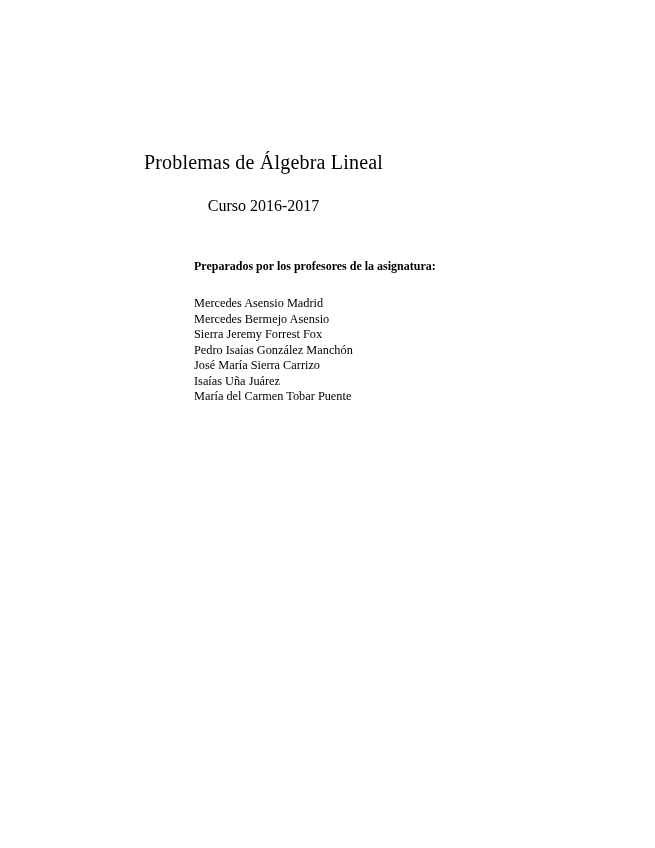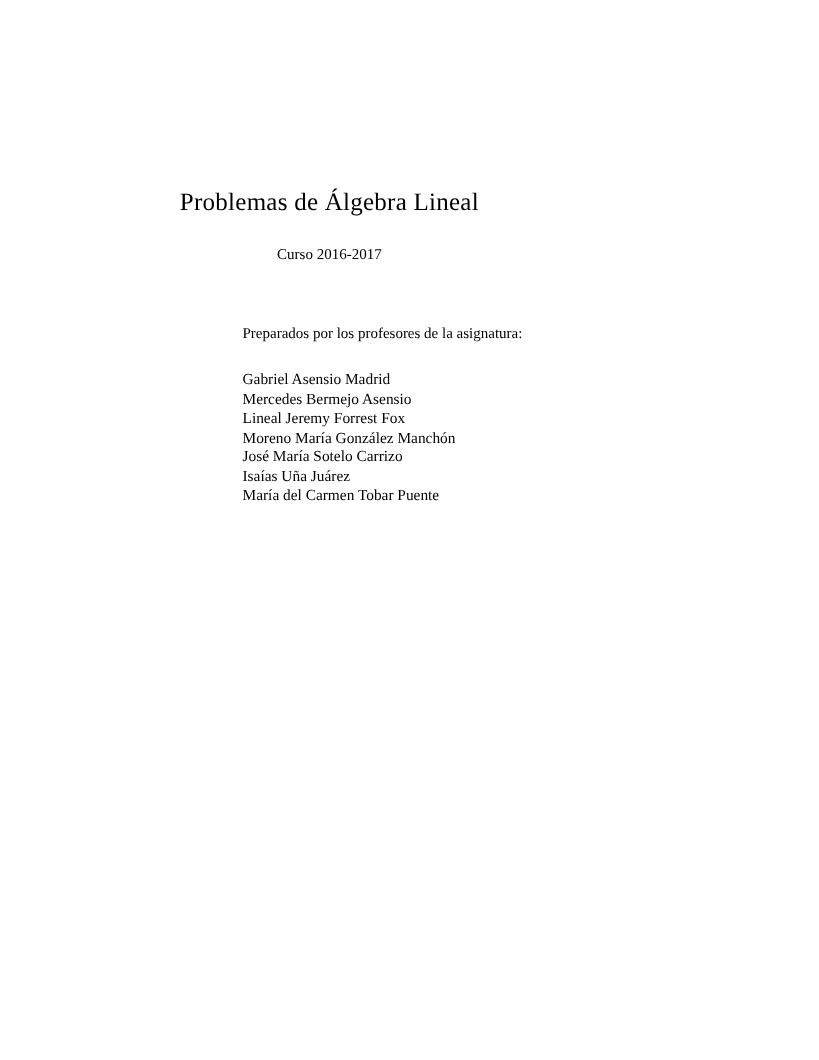--- a/index.html
+++ b/index.html
@@ -26,33 +26,34 @@
     right: 0;
     top: 150px;
     text-align: center;
   }
   .doc-title {
     font-size: 20px;
     letter-spacing: 0.2px;
     line-height: 1.2;
   }
   .doc-subtitle {
-    font-size: 12px;
+    font-size: 16px;
     margin-top: 22px;
     line-height: 1.2;
   }
   .credits-block {
     position: absolute;
     left: 194px;
     top: 258px;
     width: 380px;
   }
   .credits-intro {
     font-size: 12px;
     line-height: 1.35;
+    font-weight: bold;
   }
   .authors {
     margin-top: 22px;
     list-style: none;
     padding: 0;
   }
   .authors li {
     font-size: 12.3px;
     line-height: 15.5px;
     white-space: nowrap;
@@ -64,23 +65,23 @@
 <div id="page">
 
   <div class="title-block">
     <div class="doc-title">Problemas de Álgebra Lineal</div>
     <div class="doc-subtitle">Curso 2016-2017</div>
   </div>
 
   <div class="credits-block">
     <div class="credits-intro">Preparados por los profesores de la asignatura:</div>
     <ul class="authors">
-      <li>Gabriel Asensio Madrid</li>
+      <li>Mercedes Asensio Madrid</li>
       <li>Mercedes Bermejo Asensio</li>
-      <li>Lineal Jeremy Forrest Fox</li>
-      <li>Moreno María González Manchón</li>
-      <li>José María Sotelo Carrizo</li>
+      <li>Sierra Jeremy Forrest Fox</li>
+      <li>Pedro Isaías González Manchón</li>
+      <li>José María Sierra Carrizo</li>
       <li>Isaías Uña Juárez</li>
       <li>María del Carmen Tobar Puente</li>
     </ul>
   </div>
 
 </div>
 
 </body></html>

